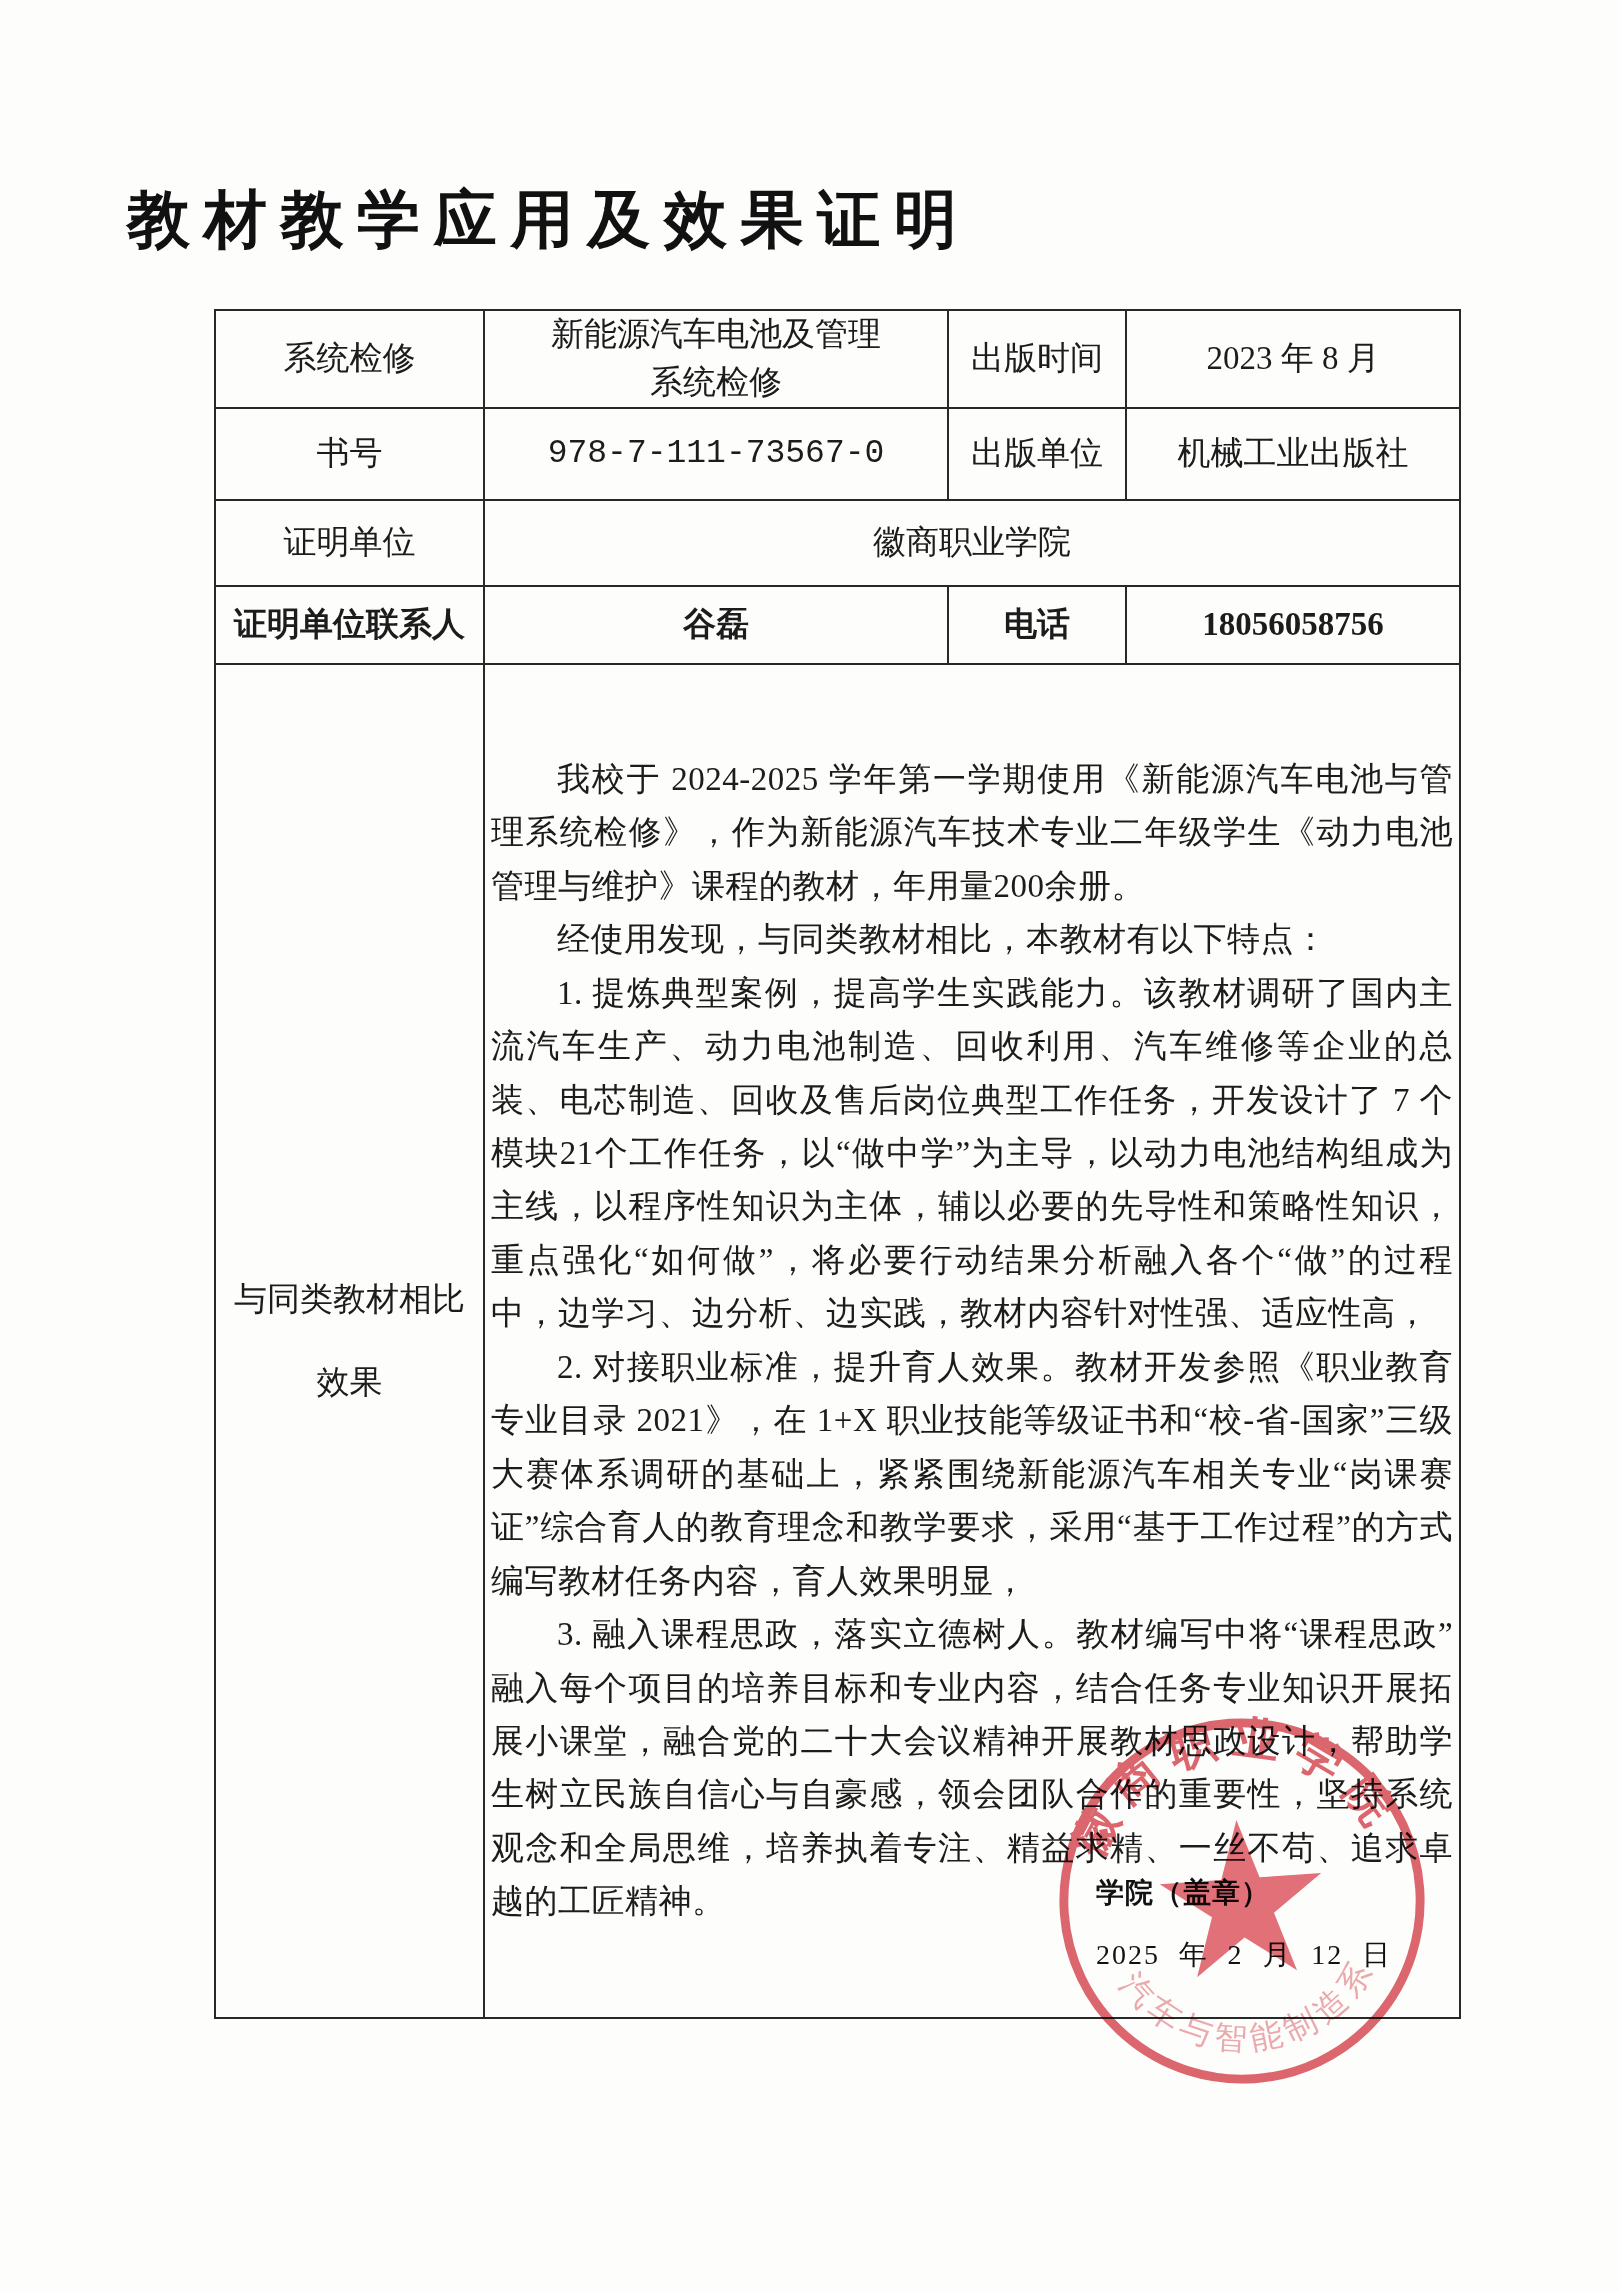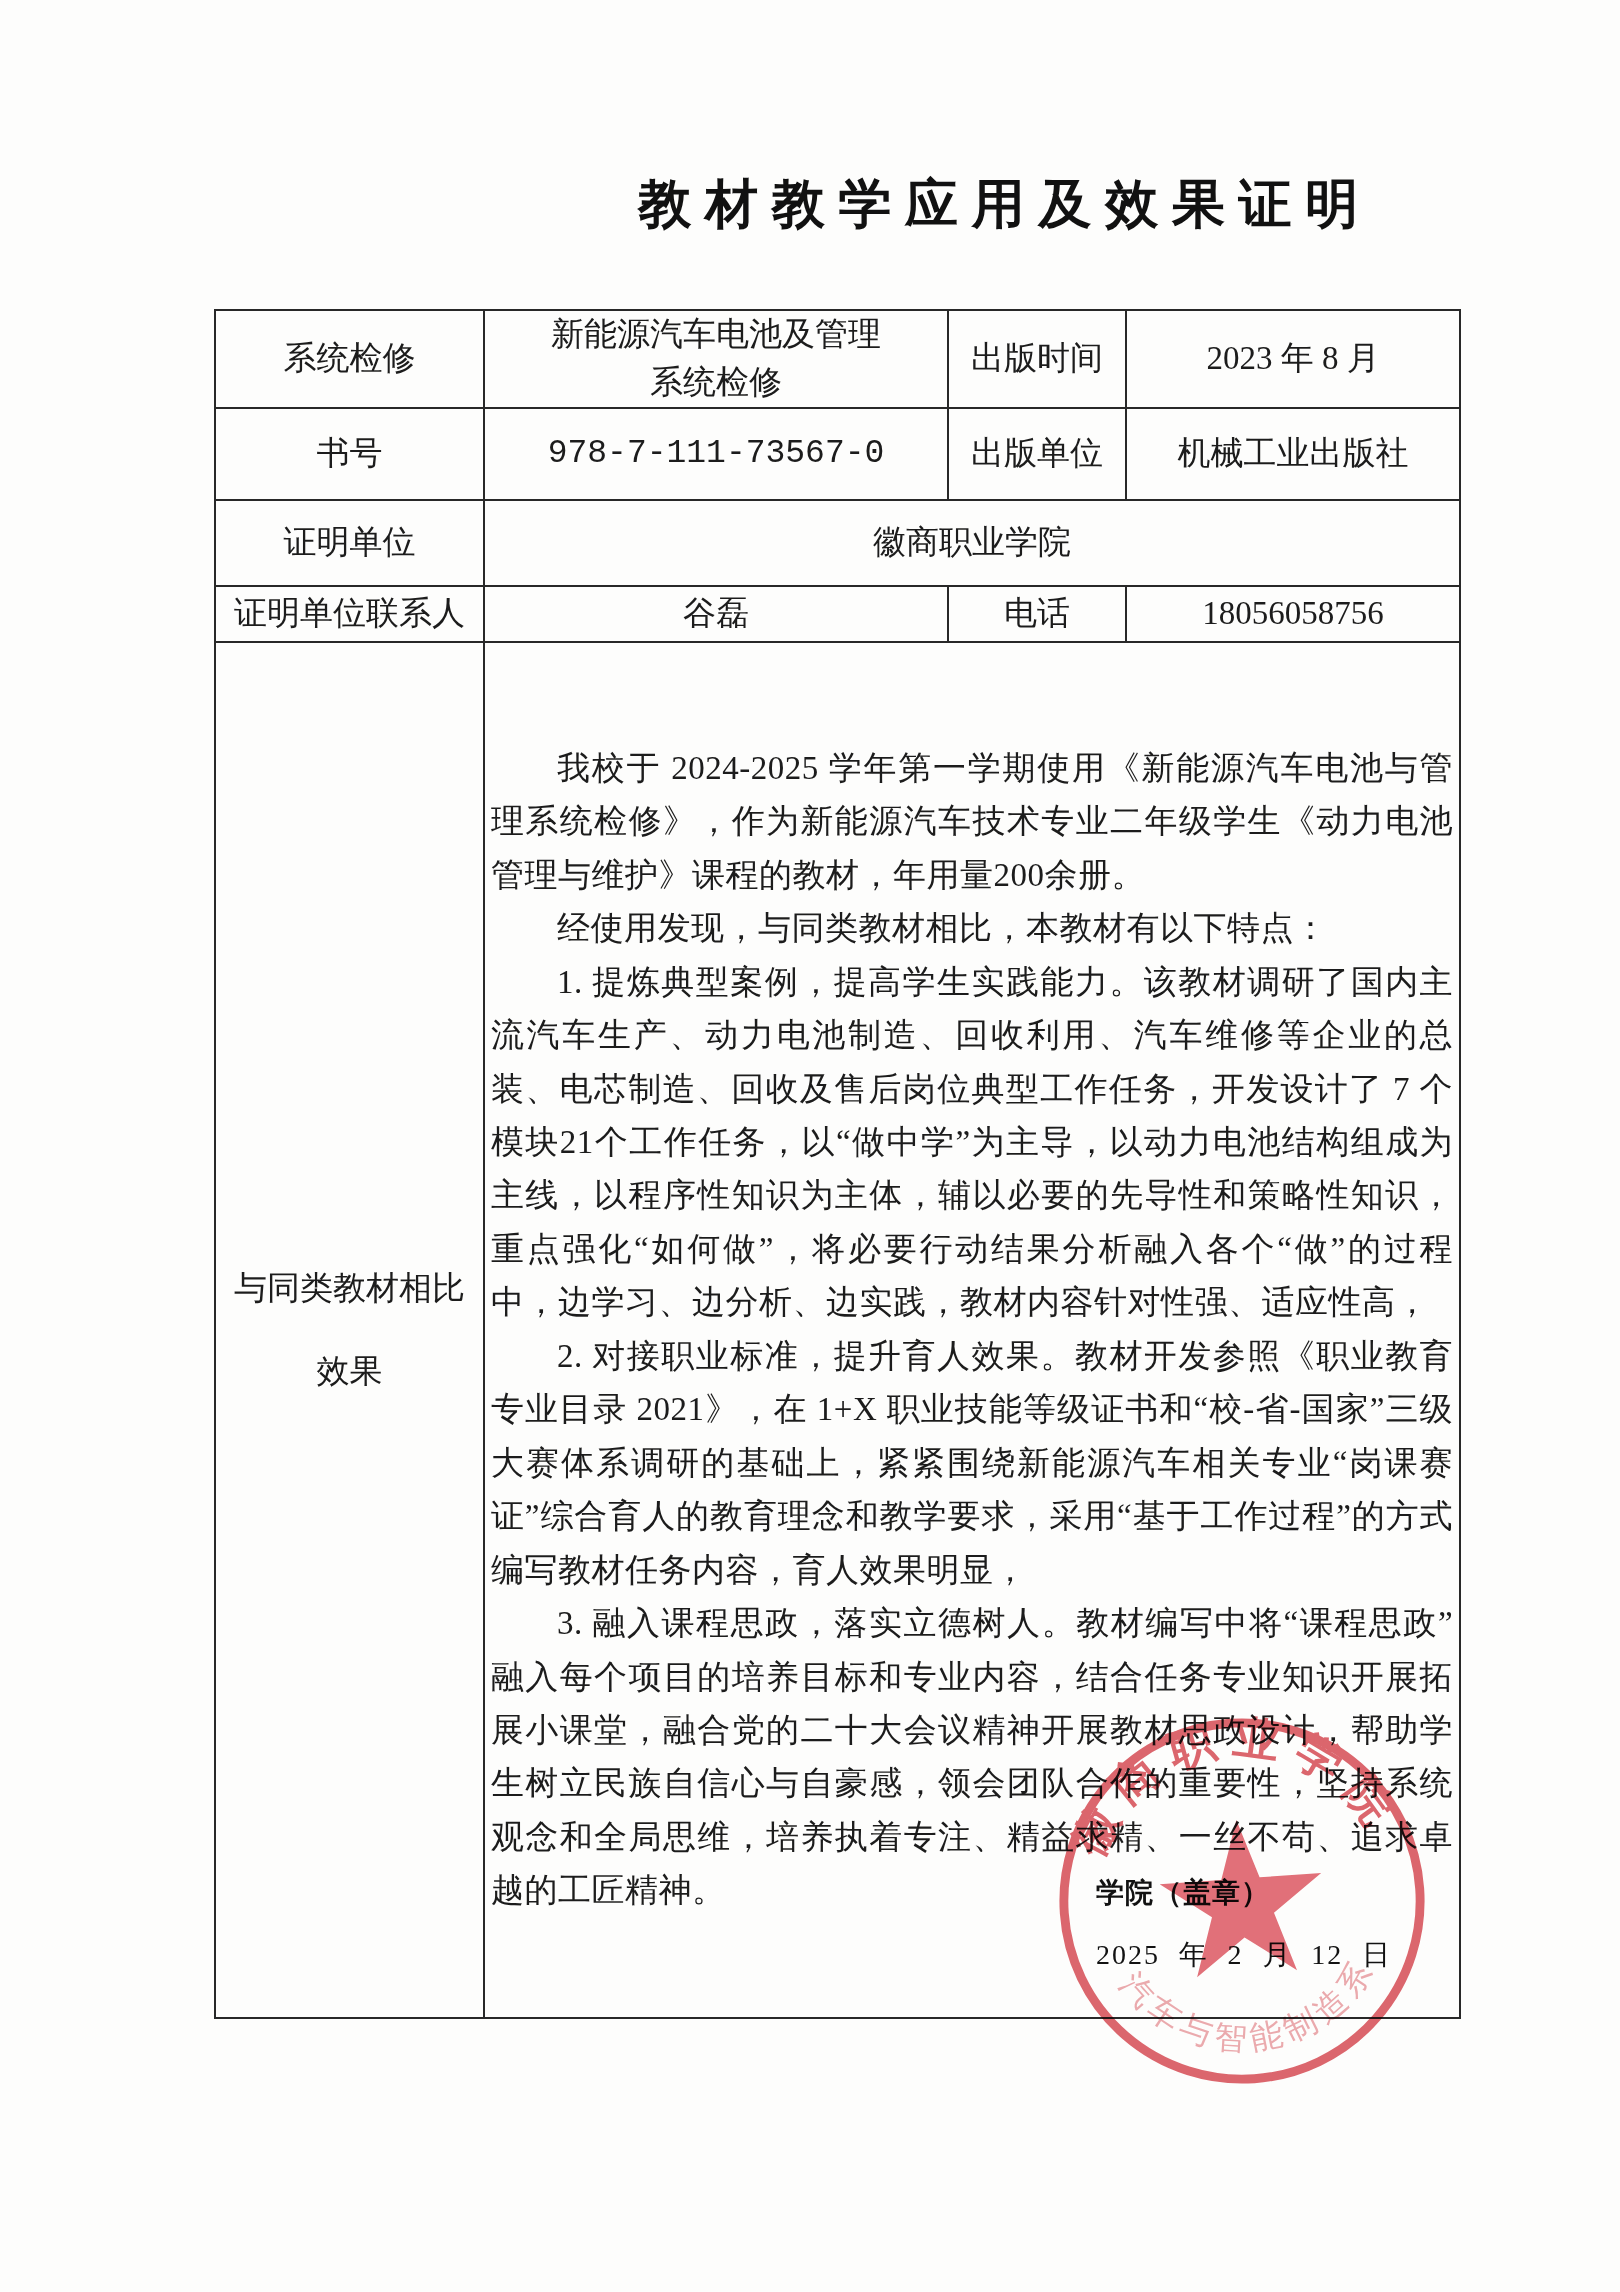--- a/index.html
+++ b/index.html
@@ -7,23 +7,23 @@
     position:relative;
     width:1620px; height:2293px;
     margin:0 auto;
     background:#fdfdfc;
     font-family:"Liberation Serif","DejaVu Serif",serif;
     color:#1c1c1c;
     overflow:hidden;
   }
   .doc-title {
     position:absolute;
-    left:127px; top:169px; width:1245px;
-    text-align:right;
-    font-size:53px; font-weight:bold;
+    left:127px; top:177px; width:1245px;
+    text-align:left;
+    font-size:63px; font-weight:bold;
     letter-spacing:13.7px;
     color:#111;
     white-space:nowrap;
   }
   table.cert-table {
     position:absolute;
     left:214px; top:309px;
     width:1245px; height:1710px;
     border-collapse:collapse;
     table-layout:fixed;
@@ -32,21 +32,21 @@
     border:2.9px solid #282828;
     text-align:center;
     vertical-align:middle;
     font-size:33px;
     padding:0 5.9px;
     overflow:hidden;
   }
   .row1 { height:94px; }
   .row2 { height:92px;font-family:Liberation Mono, monospace; }
   .row3 { height:86px; }
-  .row4 { height:56px; }
+  .row4 { height:78px;font-weight:bold; }
   .pre-line { white-space:pre-line; line-height:1.45; }
   .big-label { white-space:pre-line; line-height:2.5; font-size:33px; }
   .body-cell {
     text-align:left;
     vertical-align:top;
     padding:17.6px 21.6px 9.8px 51px;
     position:relative;
     font-family:Liberation Serif, serif;
   }
   .body-cell p {

